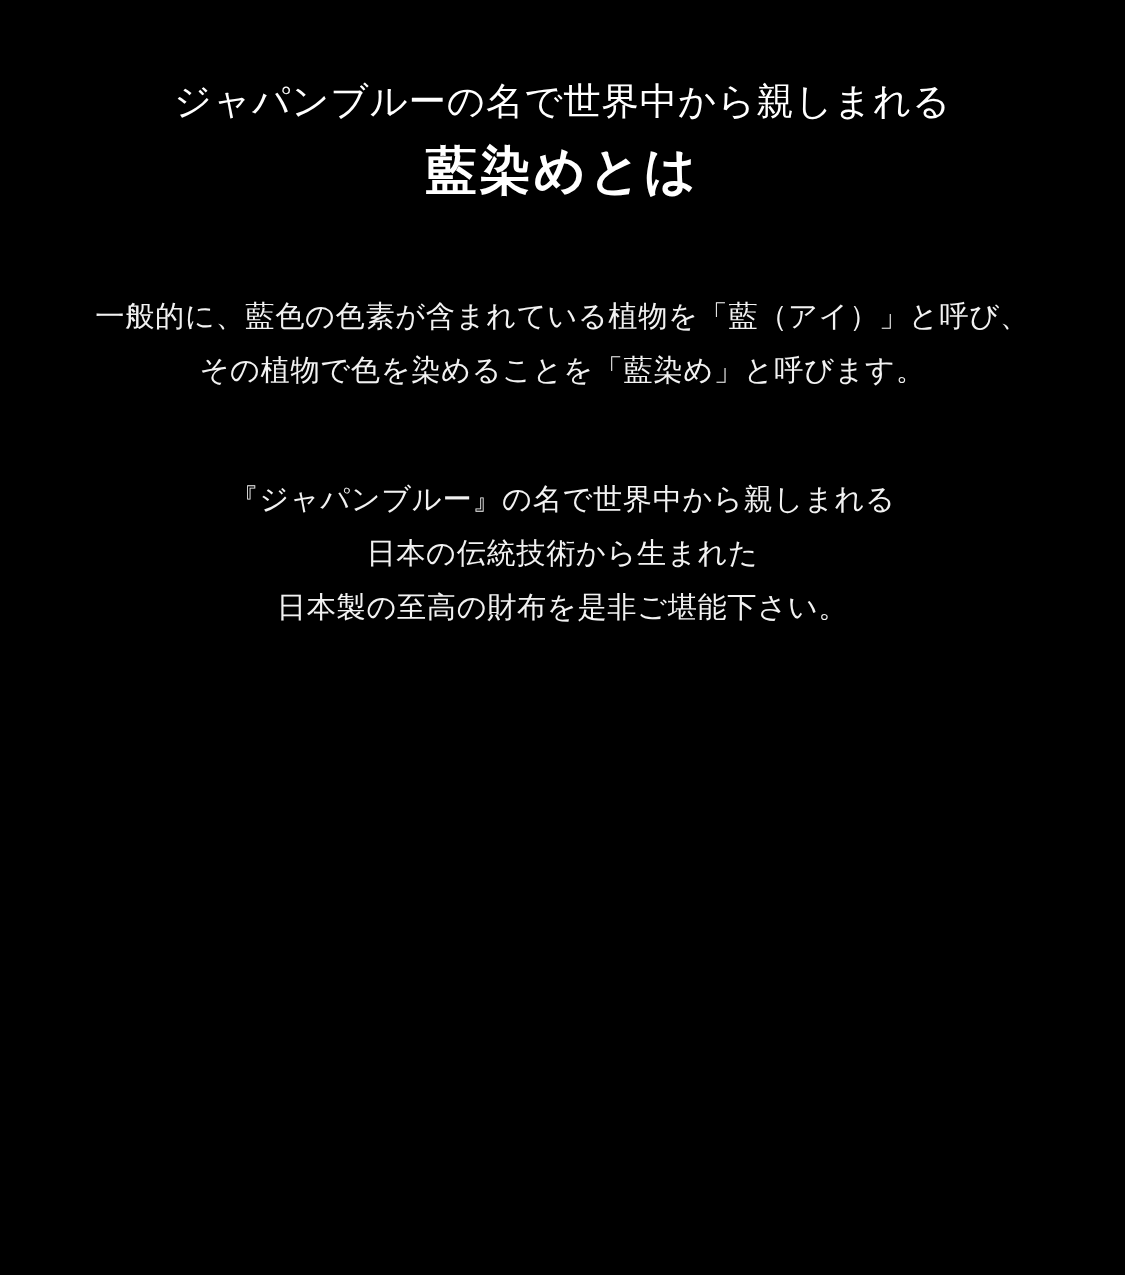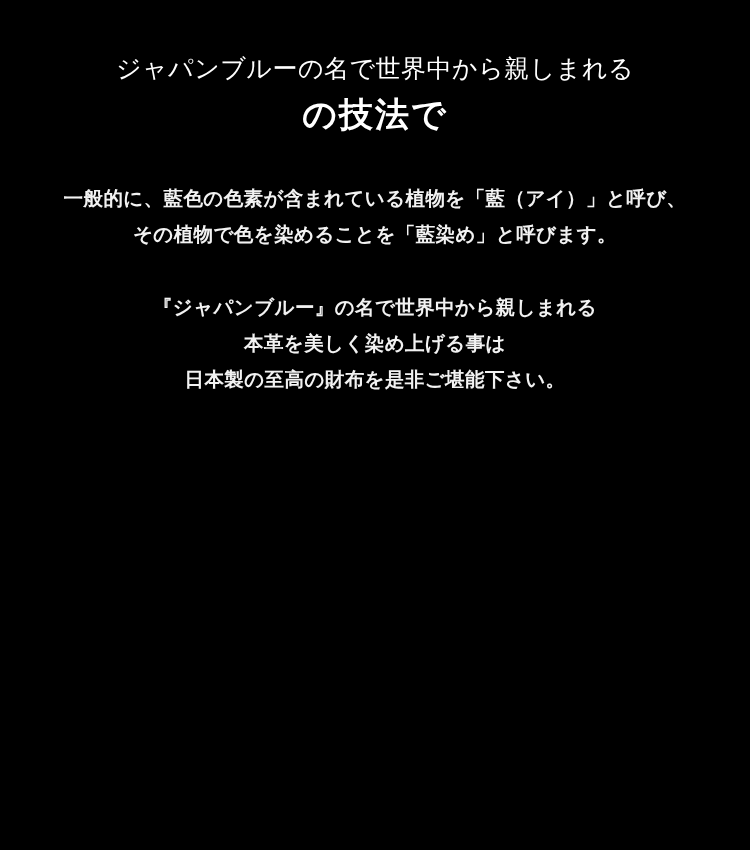--- a/index.html
+++ b/index.html
@@ -50,43 +50,43 @@
     display: flex;
     flex-direction: column;
     align-items: center;
   }
   .para {
     text-align: center;
     font-size: 19.5px;
     line-height: 1.85;
     letter-spacing: 0.4px;
     color: #f2f2f2;
-    margin: 3px 0 34px 0;
+    margin: 16px 0 34px 0;
     white-space: pre-line;
-    font-weight: 700;
+    font-weight: 400;
   }
   .para:last-child {
     margin-bottom: 0;
   }
   .spacer-bottom {
     flex: 1 1 auto;
   }
 </style>
 </head>
 <body>
 
 <div class="page">
 
   <div class="heading">
     <p class="heading-sub">ジャパンブルーの名で世界中から親しまれる</p>
-    <h1 class="heading-main">の技法で</h1>
+    <h1 class="heading-main">藍染めとは</h1>
   </div>
 
   <div class="body-blocks">
     <p class="para">一般的に、藍色の色素が含まれている植物を「藍（アイ）」と呼び、
 その植物で色を染めることを「藍染め」と呼びます。</p>
     <p class="para">『ジャパンブルー』の名で世界中から親しまれる
-本革を美しく染め上げる事は
+日本の伝統技術から生まれた
 日本製の至高の財布を是非ご堪能下さい。</p>
   </div>
 
   <div class="spacer-bottom"></div>
 </div>
 
 </body></html>

